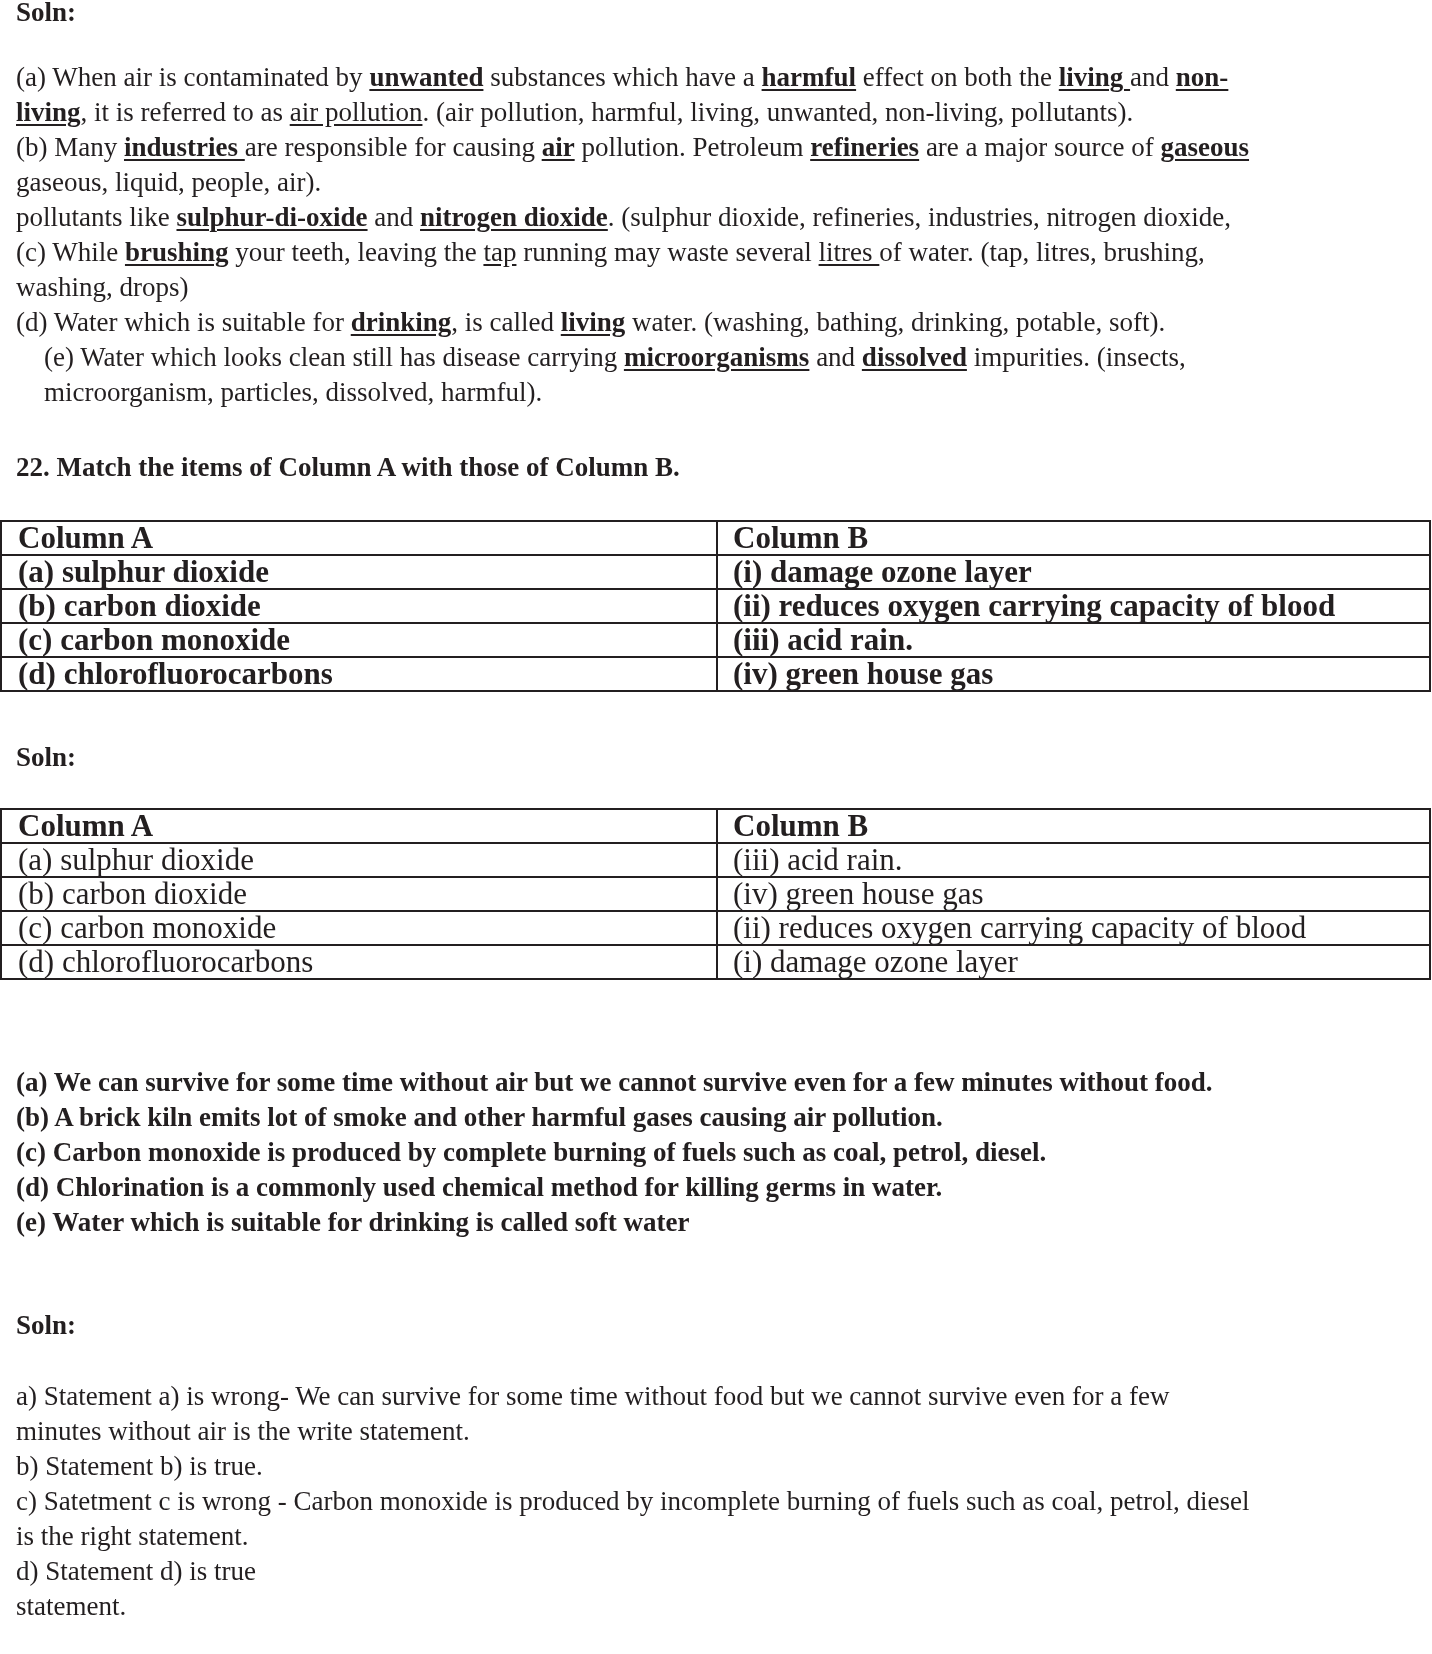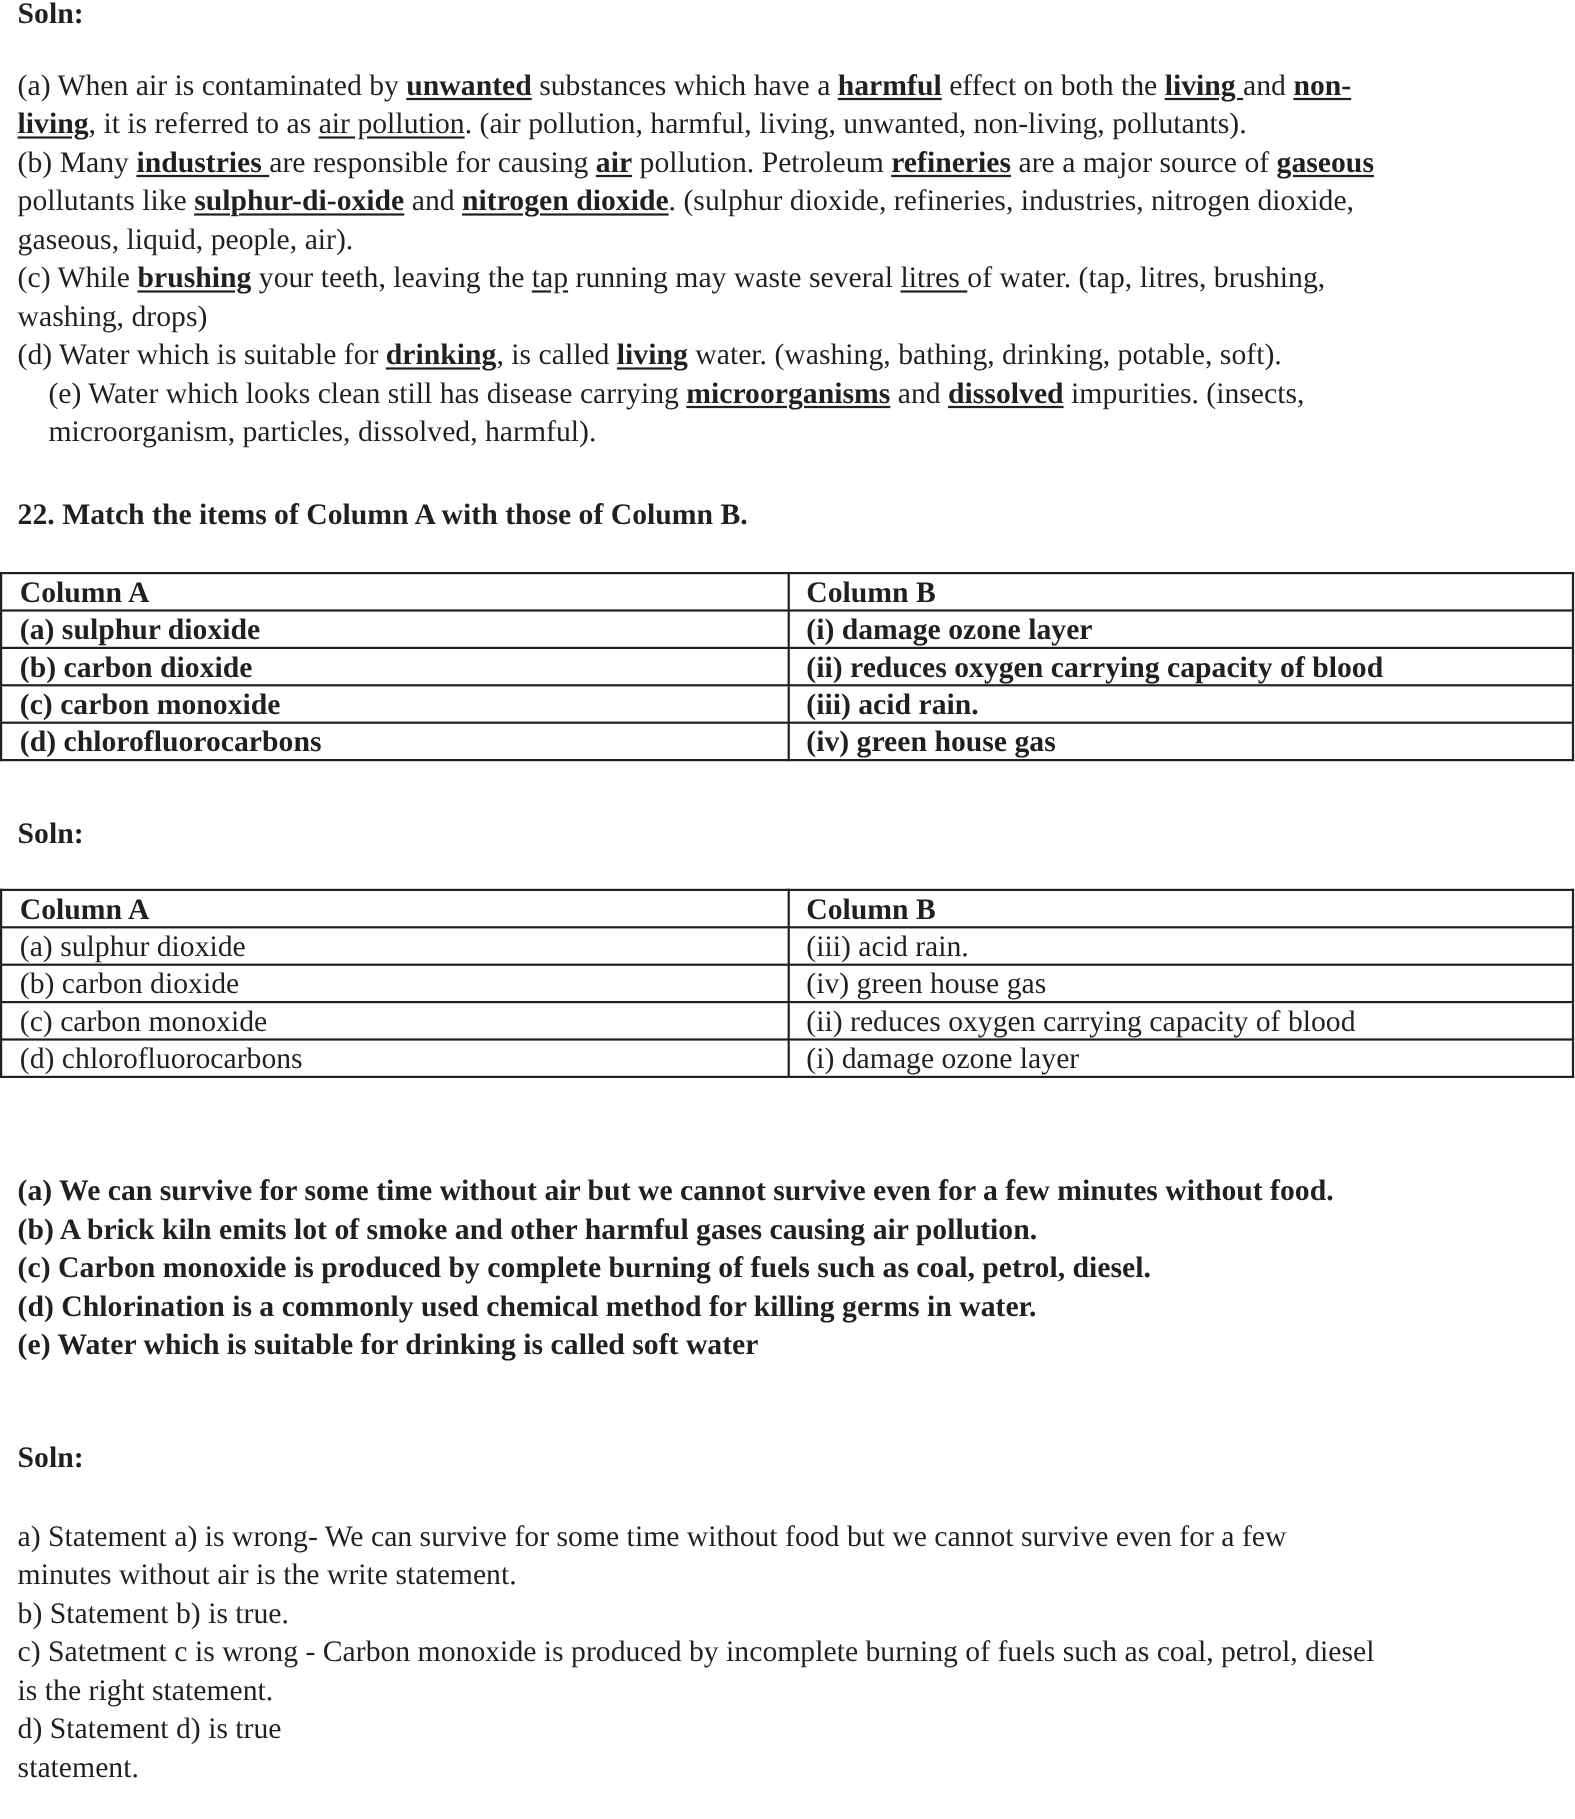--- a/index.html
+++ b/index.html
@@ -8,21 +8,21 @@
     font-family: "Liberation Serif", "DejaVu Serif", serif;
     color: #231f20; font-size: 27px; line-height: 35px;
   }
   .blk { position: absolute; left: 16px; right: 14px; }
   .bold { font-weight: bold; }
   .line { white-space: nowrap; display: block; }
   u.kw { font-weight: bold; text-decoration: underline; text-underline-offset: 3px; text-decoration-thickness: 2px; }
   u.pl { text-decoration: underline; text-underline-offset: 3px; }
   table.mt {
     position: absolute; left: 0; width: 1431px; border-collapse: collapse;
-    font-size: 27px;
+    font-size: 31px;
   }
   table.mt td {
     border: 2px solid #231f20; padding: 0 0 0 16px; height: 32px; line-height: 32px;
     vertical-align: middle; white-space: nowrap;
   }
   table.mt td.c1 { width: 698px; }
   table.mt td.c2 { padding-left: 15px; }
   table.bold-table td { font-weight: bold; }
 </style>
 </head>
@@ -30,22 +30,22 @@
 
 <div class="blk bold" style="top:-5px;">Soln:</div>
 
 <div class="blk" style="top:60px;">
   <span class="line"><span>(a) When air is contaminated by </span><u class="kw">unwanted</u><span> substances which have a </span><u class="kw">harmful</u><span> effect on both the </span><u class="kw">living </u><span>and </span><u class="kw">non-</u></span>
   <span class="line"><u class="kw">living</u><span>, it is referred to as </span><u class="pl">air pollution</u><span>. (air pollution, harmful, living, unwanted, non-living, pollutants).</span></span>
 </div>
 
 <div class="blk" style="top:130px;">
   <span class="line"><span>(b) Many </span><u class="kw">industries </u><span>are responsible for causing </span><u class="kw">air</u><span> pollution. Petroleum </span><u class="kw">refineries</u><span> are a major source of </span><u class="kw">gaseous </u></span>
+  <span class="line">gaseous, liquid, people, air).</span>
   <span class="line"><span>pollutants like </span><u class="kw">sulphur-di-oxide</u><span> and </span><u class="kw">nitrogen dioxide</u><span>. (sulphur dioxide, refineries, industries, nitrogen dioxide,</span></span>
-  <span class="line">gaseous, liquid, people, air).</span>
 </div>
 
 <div class="blk" style="top:235px;">
   <span class="line"><span>(c) While </span><u class="kw">brushing</u><span> your teeth, leaving the </span><u class="pl">tap</u><span> running may waste several </span><u class="pl">litres </u><span>of water. (tap, litres, brushing,</span></span>
   <span class="line">washing, drops)</span>
 </div>
 
 <div class="blk" style="top:305px;">
   <span class="line"><span>(d) Water which is suitable for </span><u class="kw">drinking</u><span>, is called </span><u class="kw">living</u><span> water. (washing, bathing, drinking, potable, soft).</span></span>
 </div>

